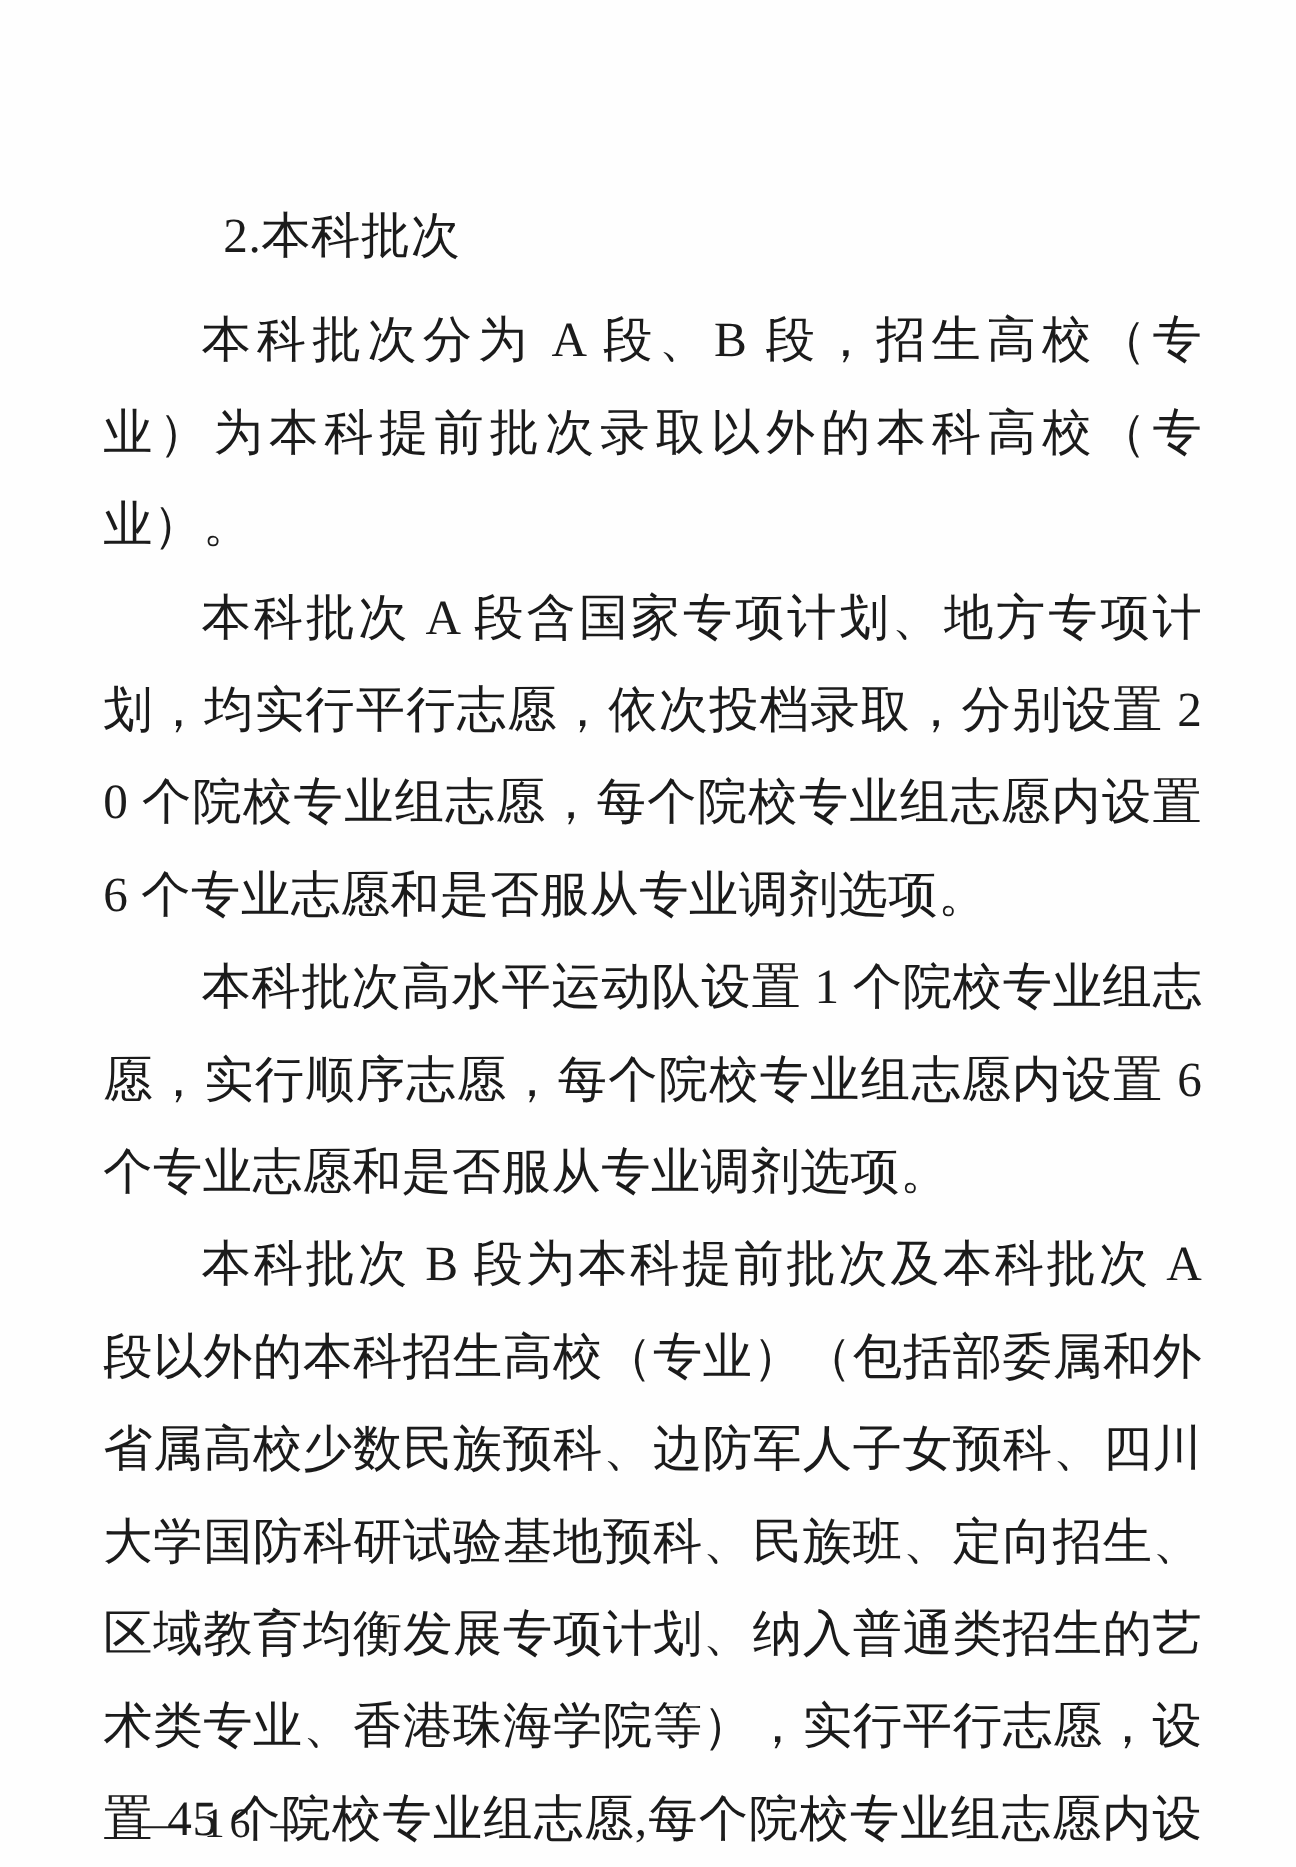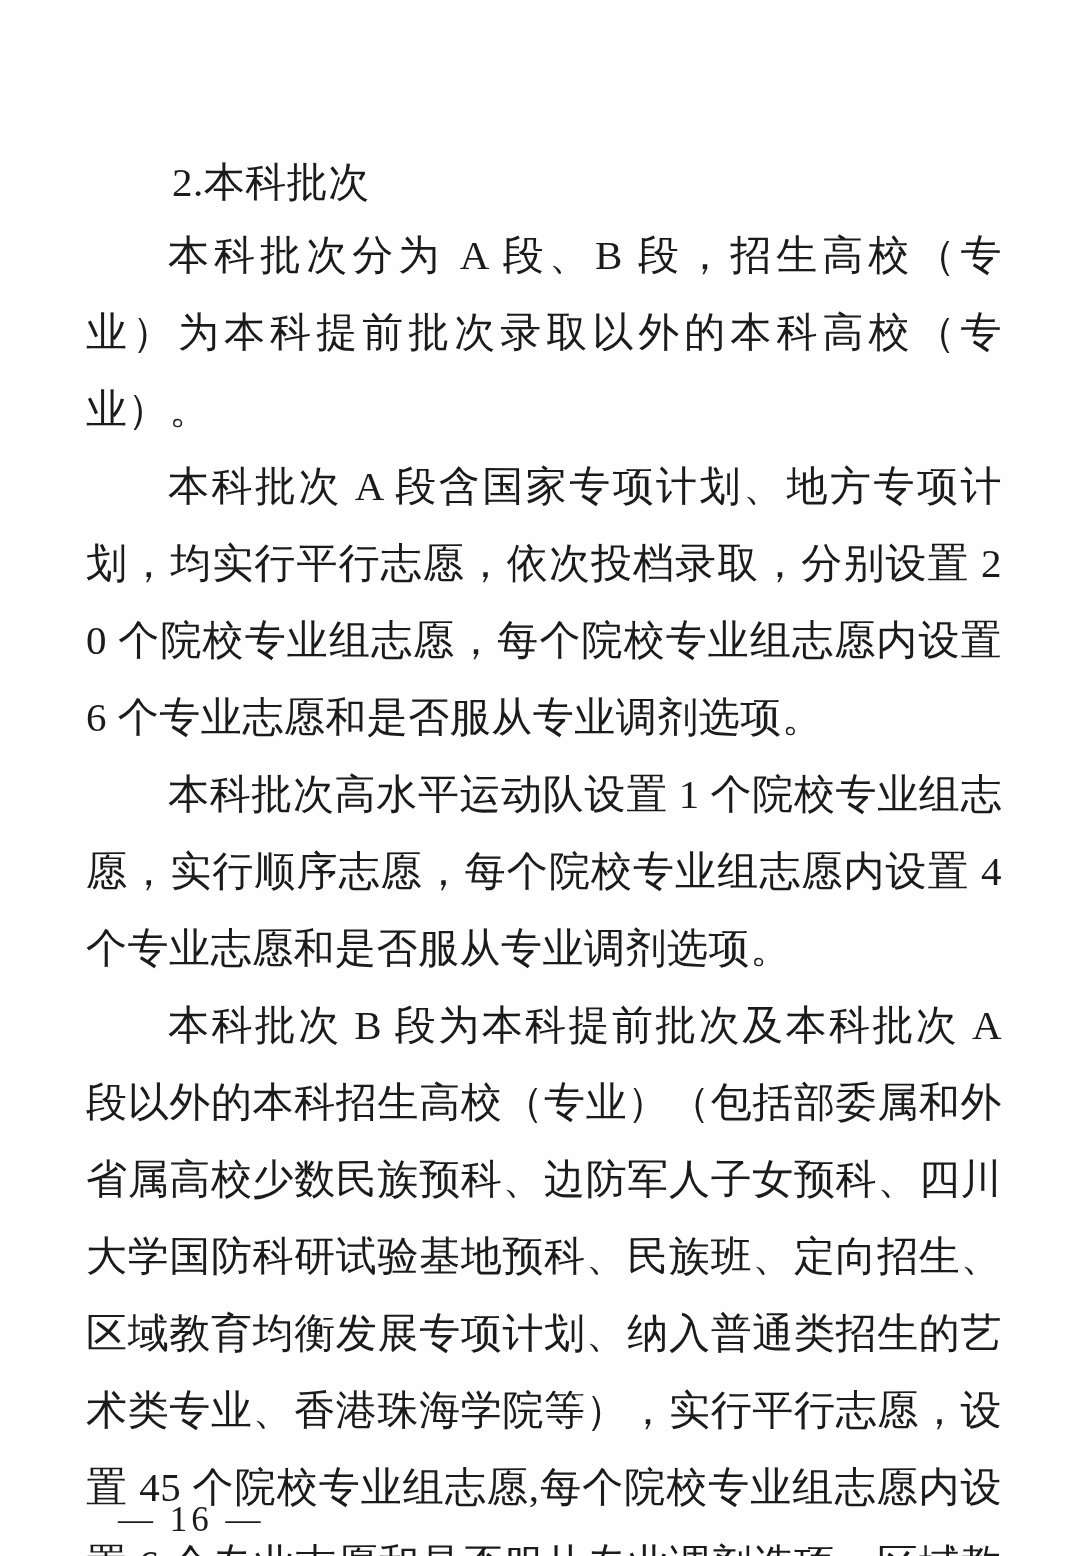--- a/index.html
+++ b/index.html
@@ -25,21 +25,21 @@
       margin: 0;
       font-size: 41px;
       line-height: 77px;
       text-align: justify;
       text-justify: inter-ideograph;
       text-indent: 2em;
       letter-spacing: 0.5px;
       word-break: break-all;
     }
     .heading {
-      margin: 4px;
+      margin: 18px;
       font-size: 41px;
       line-height: 61px;
       font-weight: normal;
       text-indent: 2em;
       letter-spacing: 0.5px;
     }
     .page-number {
       position: absolute;
       left: 118px;
       top: 1500px;
@@ -50,17 +50,17 @@
     }
   </style>
 </head>
 <body>
 
 <div class="page">
   <div class="textblock">
     <p class="heading">2.本科批次</p>
     <p class="para">本科批次分为 A 段、B 段，招生高校（专业）为本科提前批次录取以外的本科高校（专业）。</p>
     <p class="para">本科批次 A 段含国家专项计划、地方专项计划，均实行平行志愿，依次投档录取，分别设置 20 个院校专业组志愿，每个院校专业组志愿内设置 6 个专业志愿和是否服从专业调剂选项。</p>
-    <p class="para">本科批次高水平运动队设置 1 个院校专业组志愿，实行顺序志愿，每个院校专业组志愿内设置 4 个专业志愿和是否服从专业调剂选项。</p>
+    <p class="para">本科批次高水平运动队设置 1 个院校专业组志愿，实行顺序志愿，每个院校专业组志愿内设置 6 个专业志愿和是否服从专业调剂选项。</p>
     <p class="para">本科批次 B 段为本科提前批次及本科批次 A 段以外的本科招生高校（专业）（包括部委属和外省属高校少数民族预科、边防军人子女预科、四川大学国防科研试验基地预科、民族班、定向招生、区域教育均衡发展专项计划、纳入普通类招生的艺术类专业、香港珠海学院等），实行平行志愿，设置 45 个院校专业组志愿,每个院校专业组志愿内设置 6 个专业志愿和是否服从专业调剂选项。区域教育均衡发展专项计划的第一轮志愿限实施区域内本市（州）合格考生填报。</p>
   </div>
   <div class="page-number">— 16 —</div>
 </div>
 
 </body></html>

